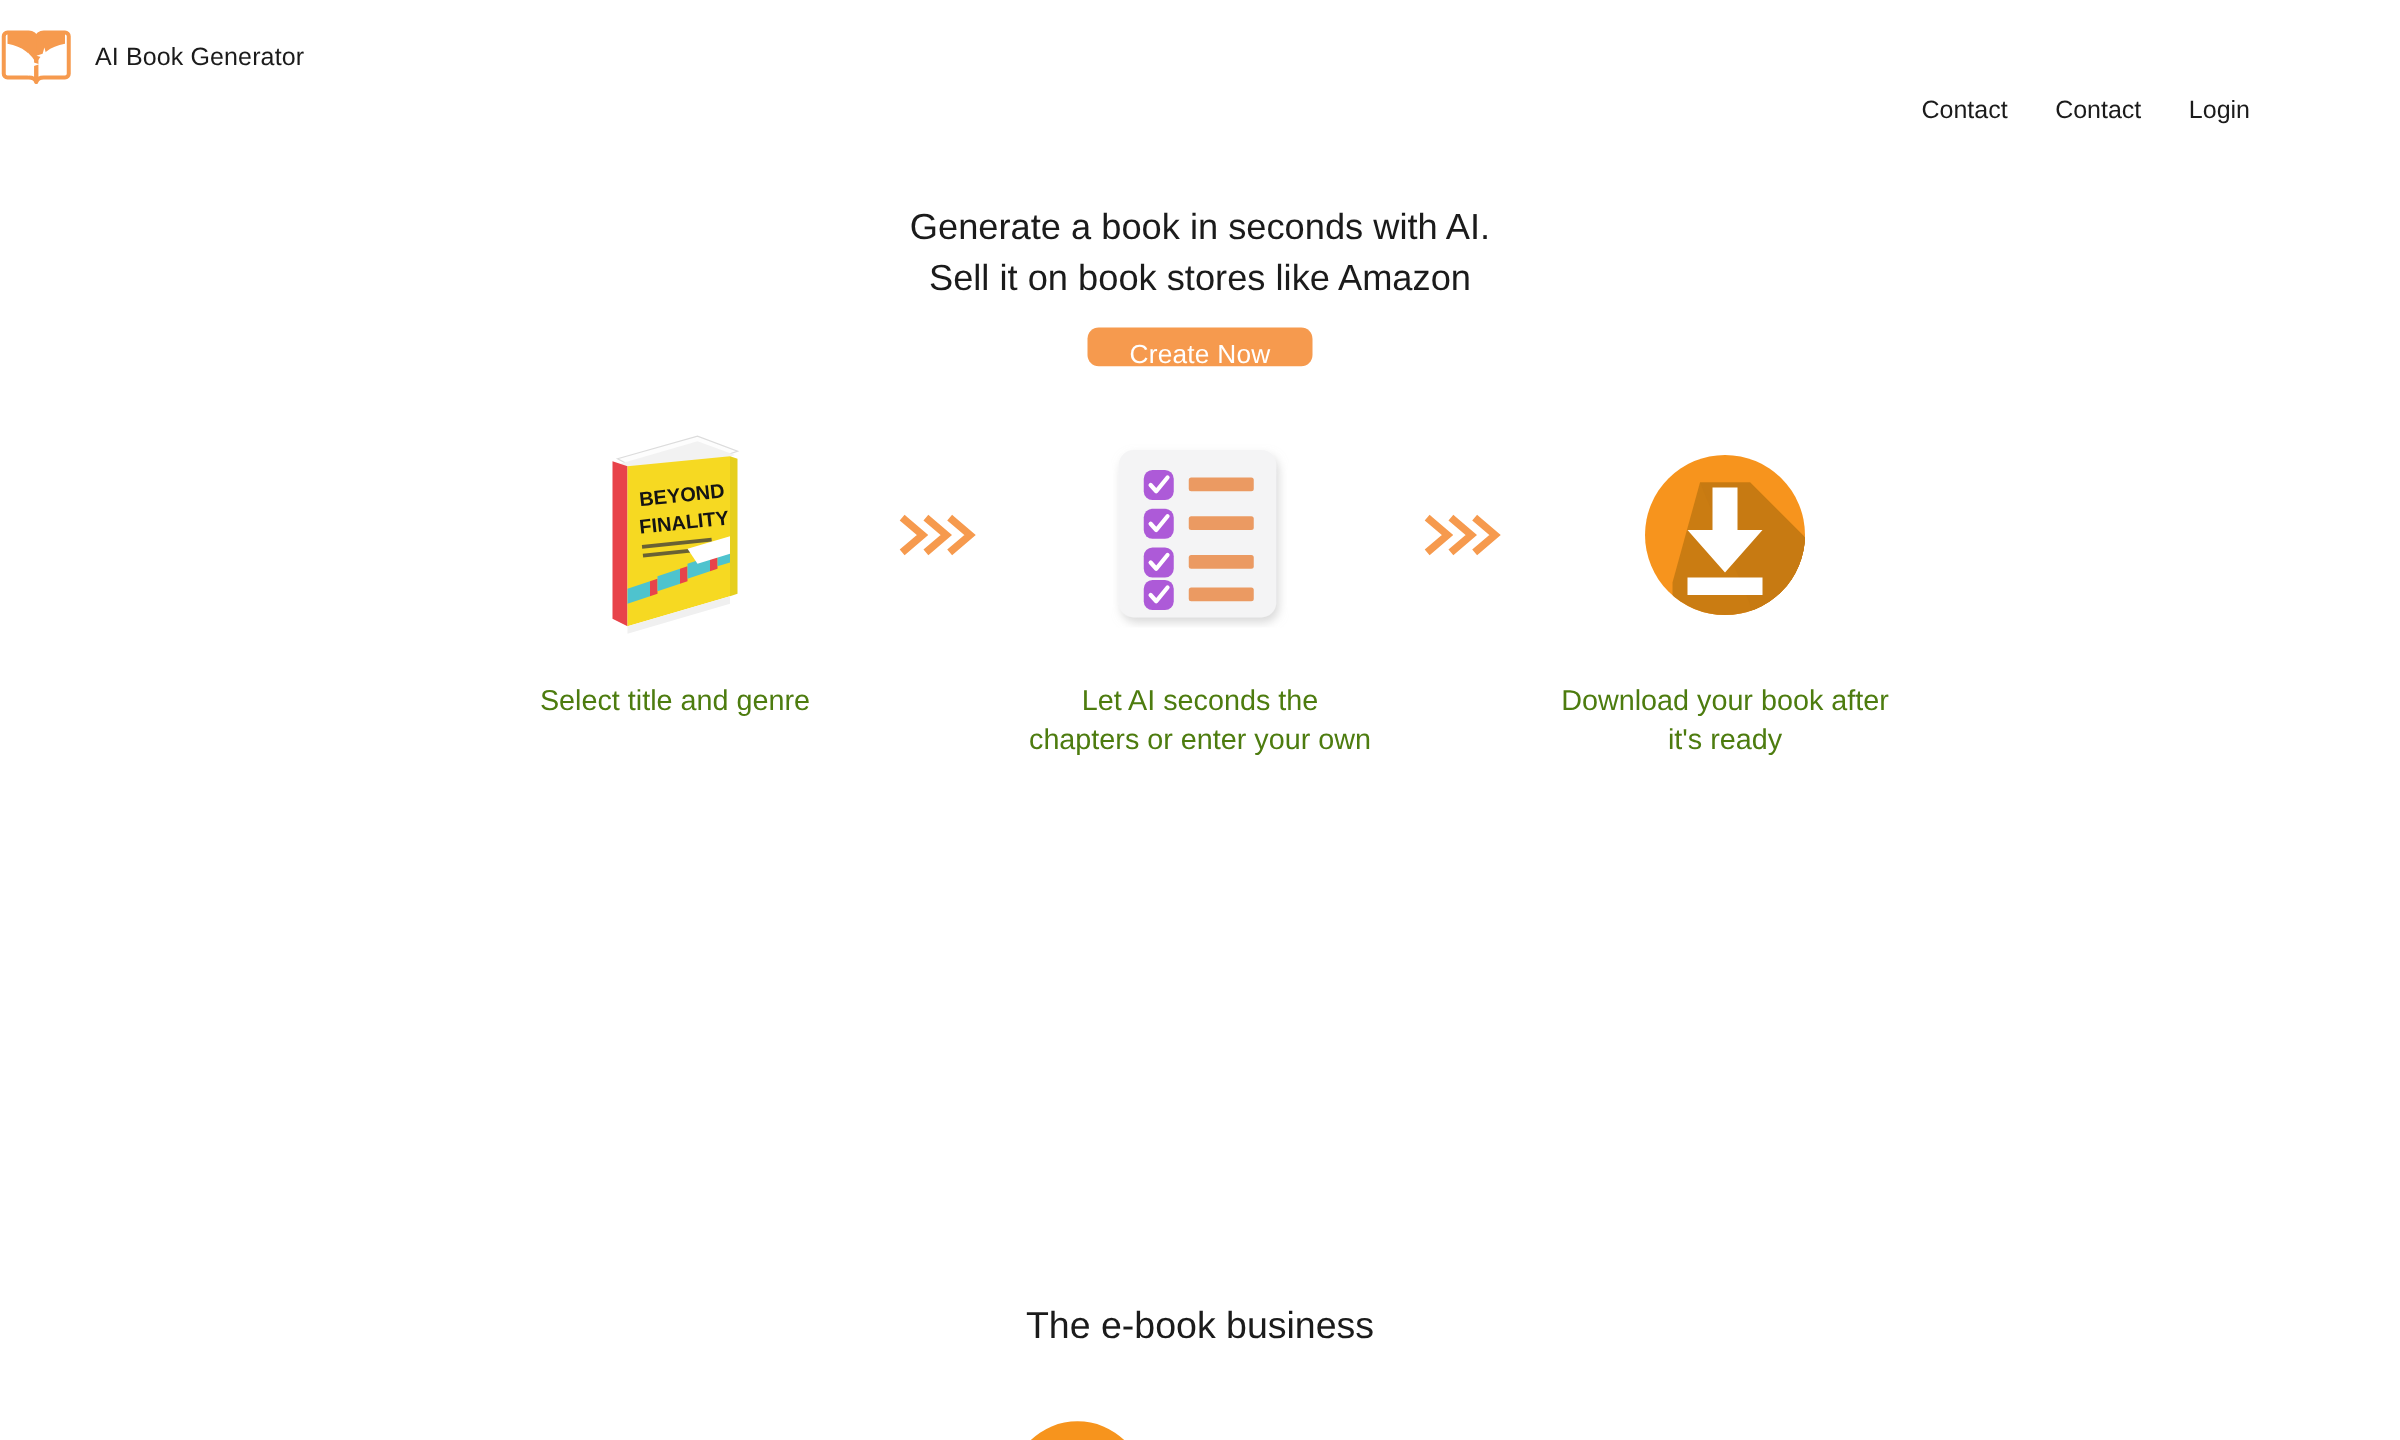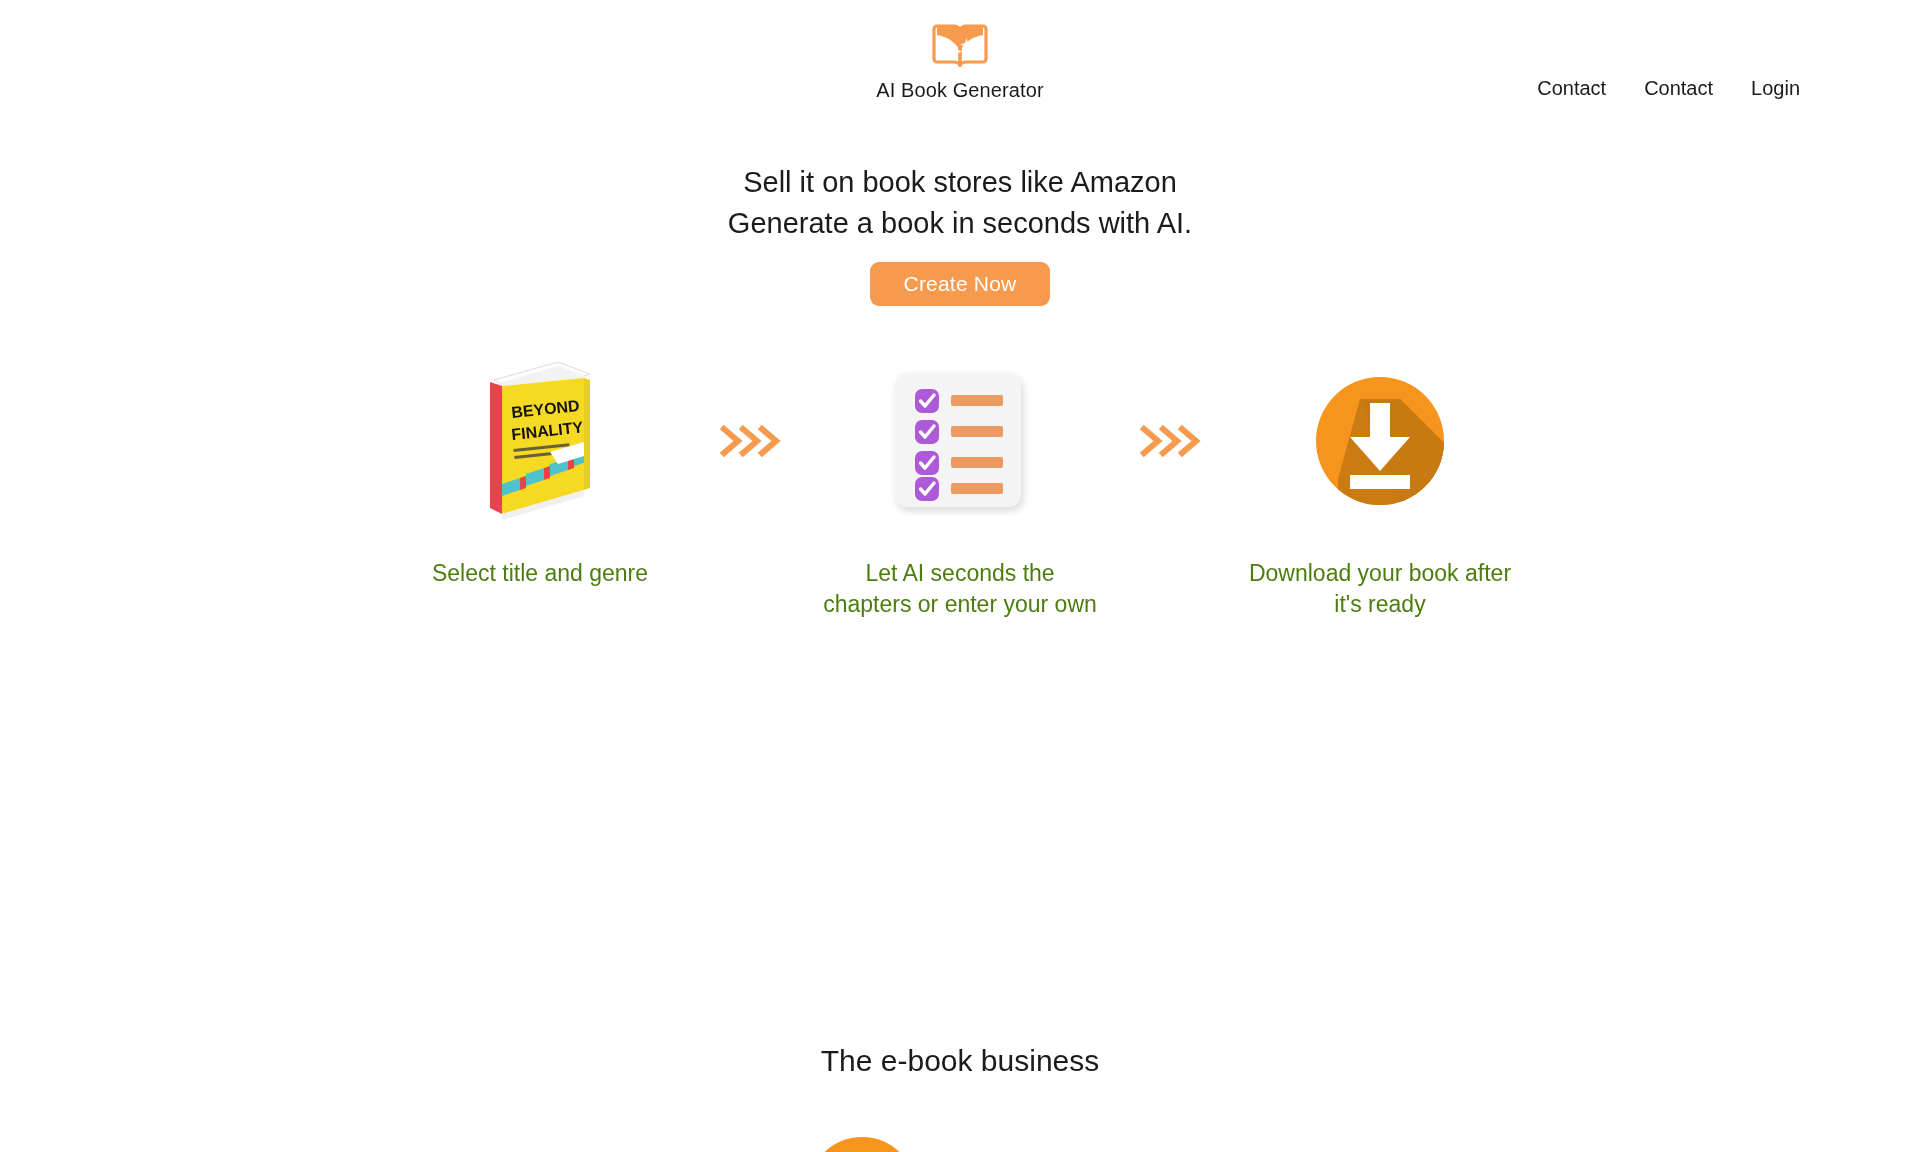--- a/index.html
+++ b/index.html
@@ -29,23 +29,22 @@
     width: 1920px;
     height: 140px;
   }
 
   .brand {
     position: absolute;
     left: 0;
     right: 0;
     top: 20px;
     display: flex;
-    flex-direction: column;
-    align-items: center;
-    gap: 6px;
+    align-items: center;
+    gap: 18px;
   }
 
   .brand-logo {
     width: 58px;
     height: 52px;
     display: block;
   }
 
   .brand-name {
     font-size: 20px;
@@ -96,21 +95,21 @@
   .cta-button {
     margin-top: 18px;
     background: #f69a4e;
     color: #ffffff;
     border: none;
     border-radius: 9px;
     font-family: inherit;
     font-size: 21px;
     font-weight: 400;
     padding: 0 34px;
-    height: 44px;
+    height: 31px;
     line-height: 44px;
     cursor: pointer;
     letter-spacing: 0.2px;
   }
 
   
   .steps {
     margin-top: 52px;
     display: flex;
     align-items: flex-start;
@@ -223,22 +222,22 @@
     <nav class="nav">
       <a class="nav-link" href="#">Contact</a>
       <a class="nav-link" href="#">Contact</a>
       <a class="nav-link" href="#">Login</a>
     </nav>
 
   </div>
 
   <div class="hero">
     <h1 class="hero-headline">
+      <span>Generate a book in seconds with AI.</span>
       <span>Sell it on book stores like Amazon</span>
-      <span>Generate a book in seconds with AI.</span>
     </h1>
     <button class="cta-button">Create Now</button>
   </div>
 
   <div class="steps">
 
     <div class="step">
       <div class="step-art">
         <span>
           <svg width="120" height="170" viewBox="0 0 120 170" xmlns="http://www.w3.org/2000/svg">

